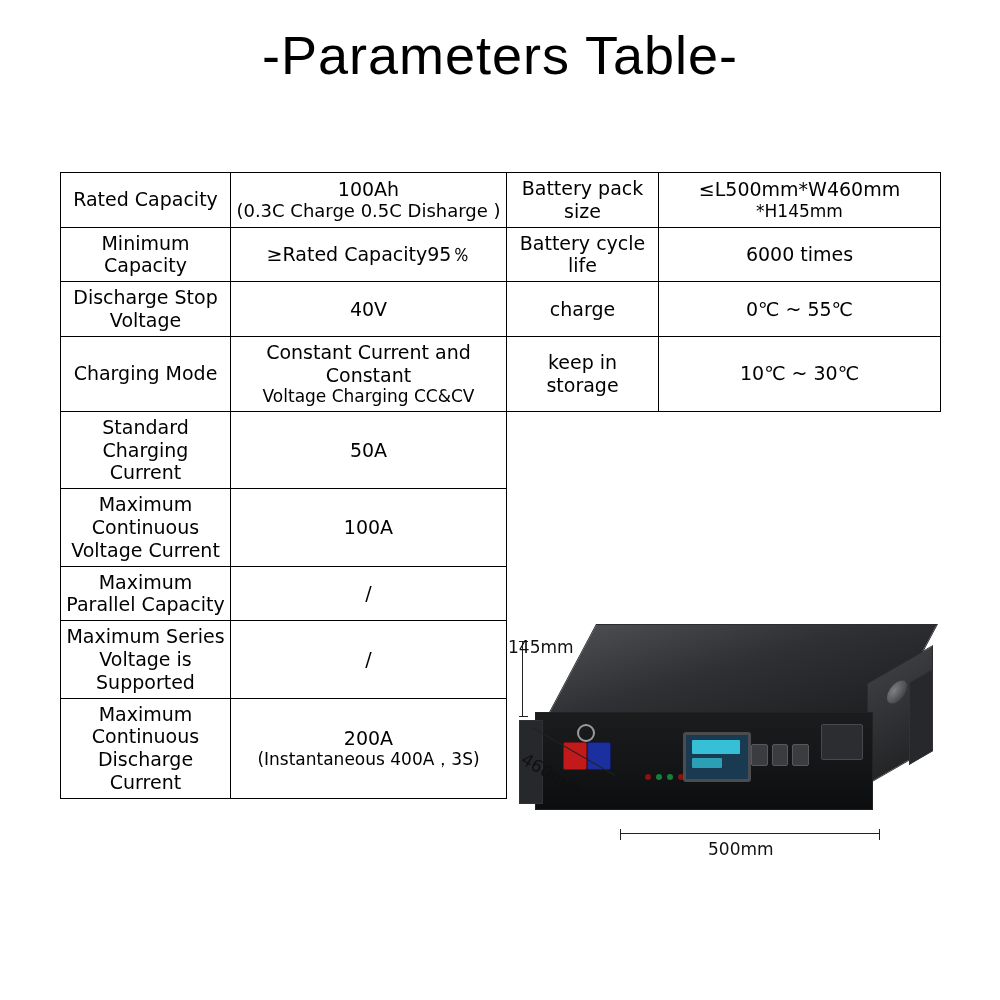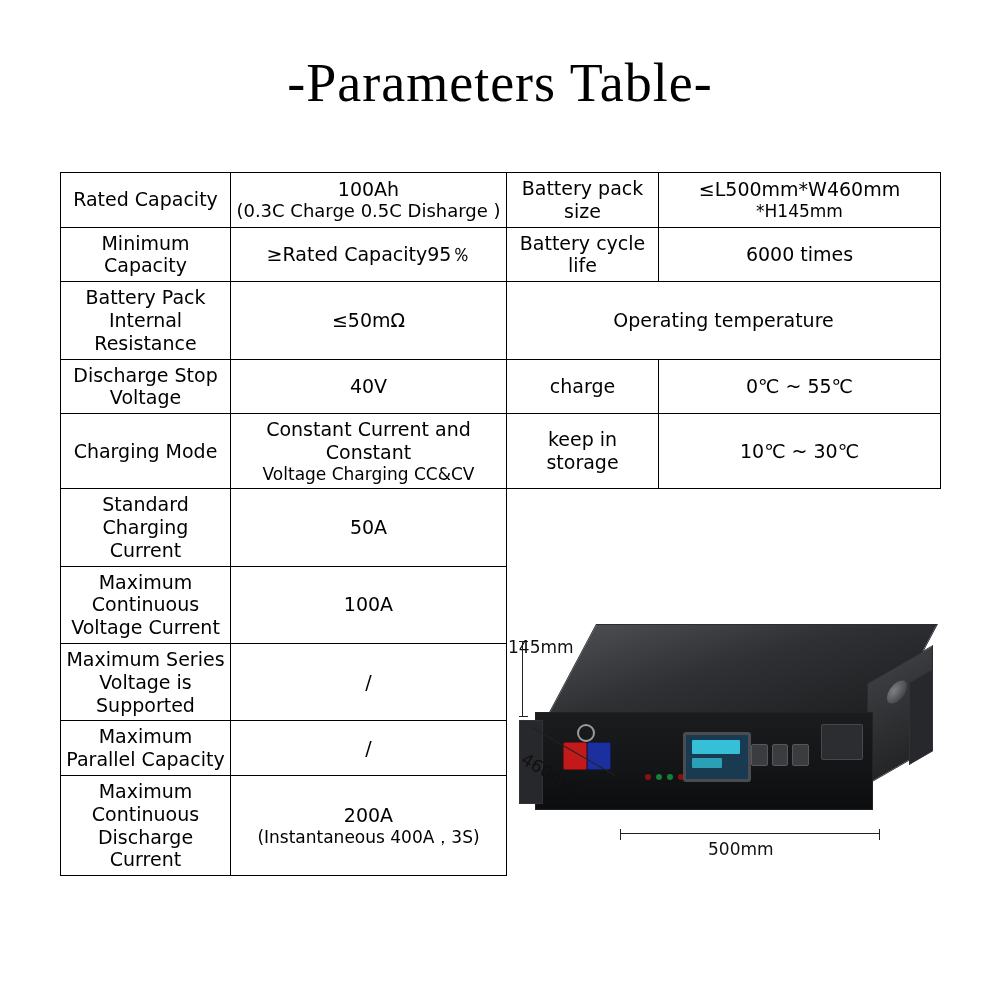--- a/index.html
+++ b/index.html
@@ -14,22 +14,22 @@
     color: #000000;
     position: relative;
     overflow: hidden;
   }
   .page-title {
     text-align: center;
     font-size: 54px;
     font-weight: 400;
     letter-spacing: 1px;
     margin: 0;
-    padding-top: 52px;
-    font-family: Liberation Serif, serif;
+    padding-top: 24px;
+    font-family: Liberation Sans, sans-serif;
   }
   .table-wrap {
     position: absolute;
     left: 60px;
     top: 172px;
     width: 880px;
   }
   table.params {
     border-collapse: collapse;
     width: 880px;
@@ -331,25 +331,20 @@
         </td>
       </tr>
 
       <tr>
         <td>Minimum Capacity</td>
         <td>≥Rated Capacity95％</td>
         <td class="small">Battery cycle life</td>
         <td>6000 times</td>
       </tr>
 
-      <tr>
-        <td class="small">Battery Pack Internal Resistance</td>
-        <td>≤50mΩ</td>
-        <td colspan="2">Operating temperature</td>
-      </tr>
 
 
       <tr>
         <td>Discharge Stop Voltage</td>
         <td>40V</td>
         <td>charge</td>
         <td>0℃ ~ 55℃</td>
       </tr>
 
       <tr>
@@ -370,28 +365,28 @@
       </tr>
 
       <tr>
         <td class="small">Maximum Continuous Voltage Current</td>
         <td>100A</td>
         <td class="blank-cell"></td>
         <td class="blank-cell"></td>
       </tr>
 
       <tr>
+        <td>Maximum Parallel Capacity</td>
+        <td>/</td>
+        <td class="blank-cell"></td>
+        <td class="blank-cell"></td>
+      </tr>
+
+      <tr>
         <td class="small">Maximum Series Voltage is Supported</td>
-        <td>/</td>
-        <td class="blank-cell"></td>
-        <td class="blank-cell"></td>
-      </tr>
-
-      <tr>
-        <td>Maximum Parallel Capacity</td>
         <td>/</td>
         <td class="blank-cell"></td>
         <td class="blank-cell"></td>
       </tr>
 
       <tr>
         <td class="small">Maximum Continuous Discharge Current</td>
         <td>
           <span>200A</span>
           <span class="sub2">(Instantaneous 400A，3S)</span>

